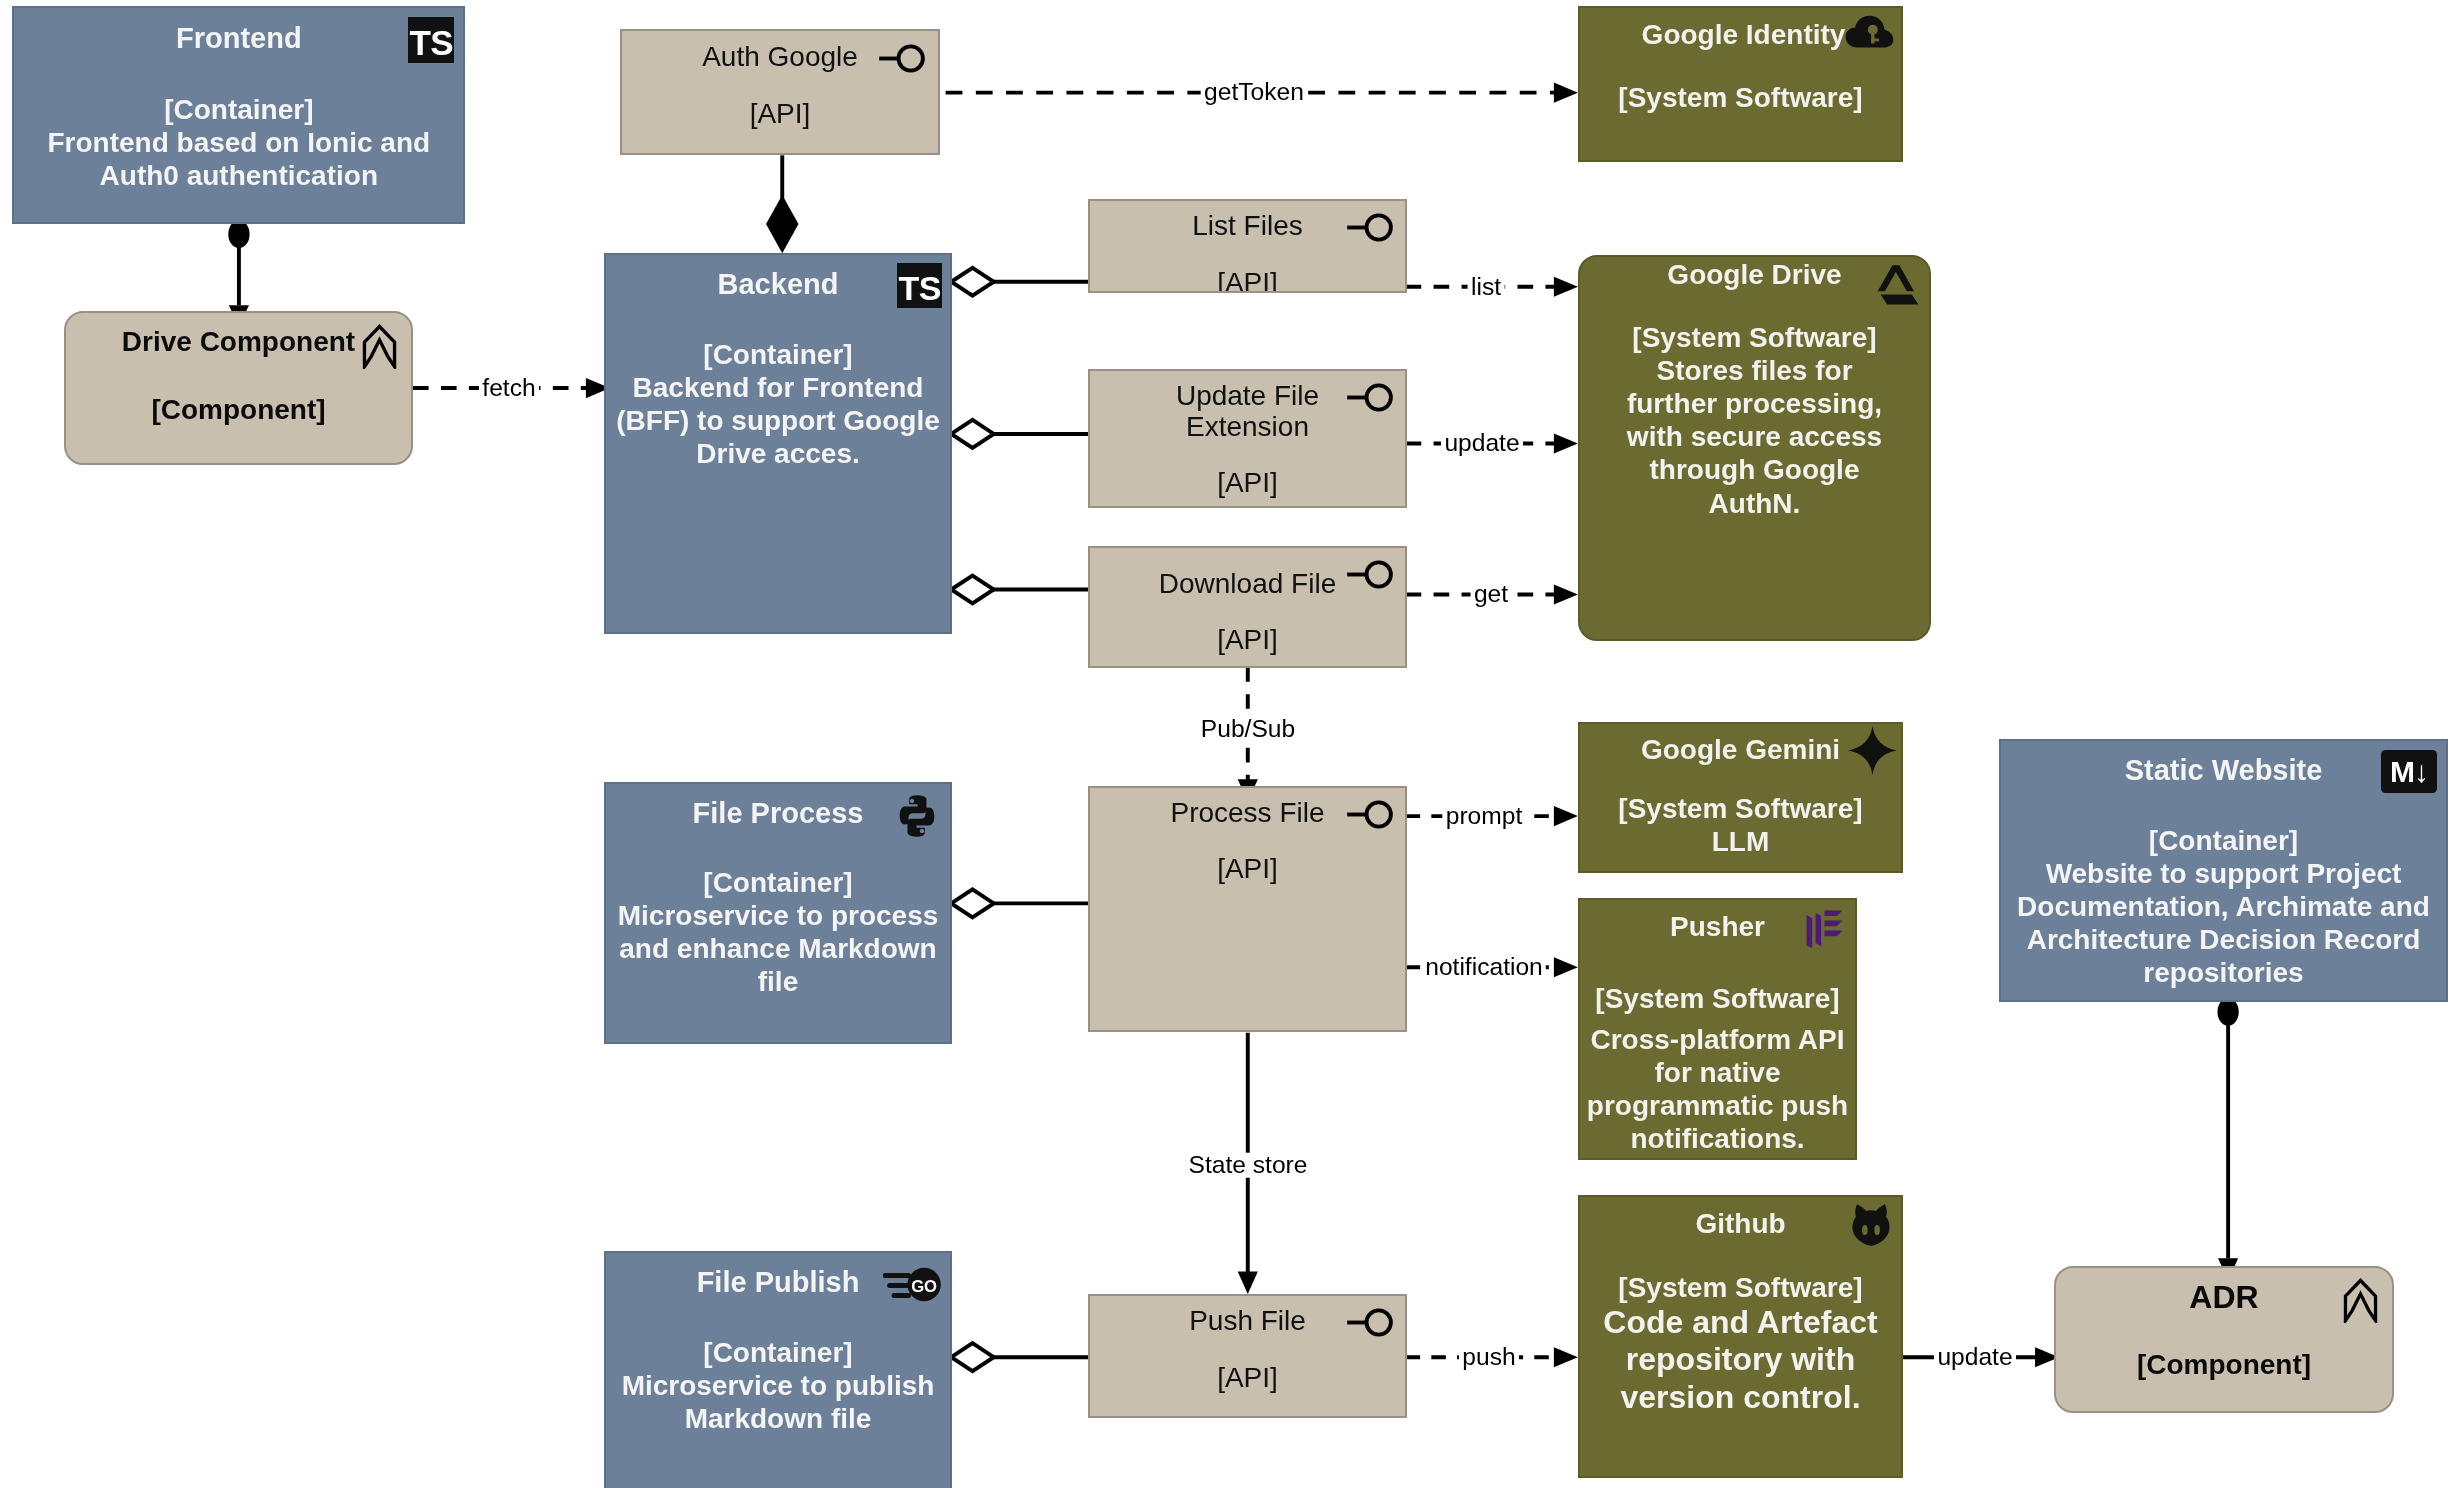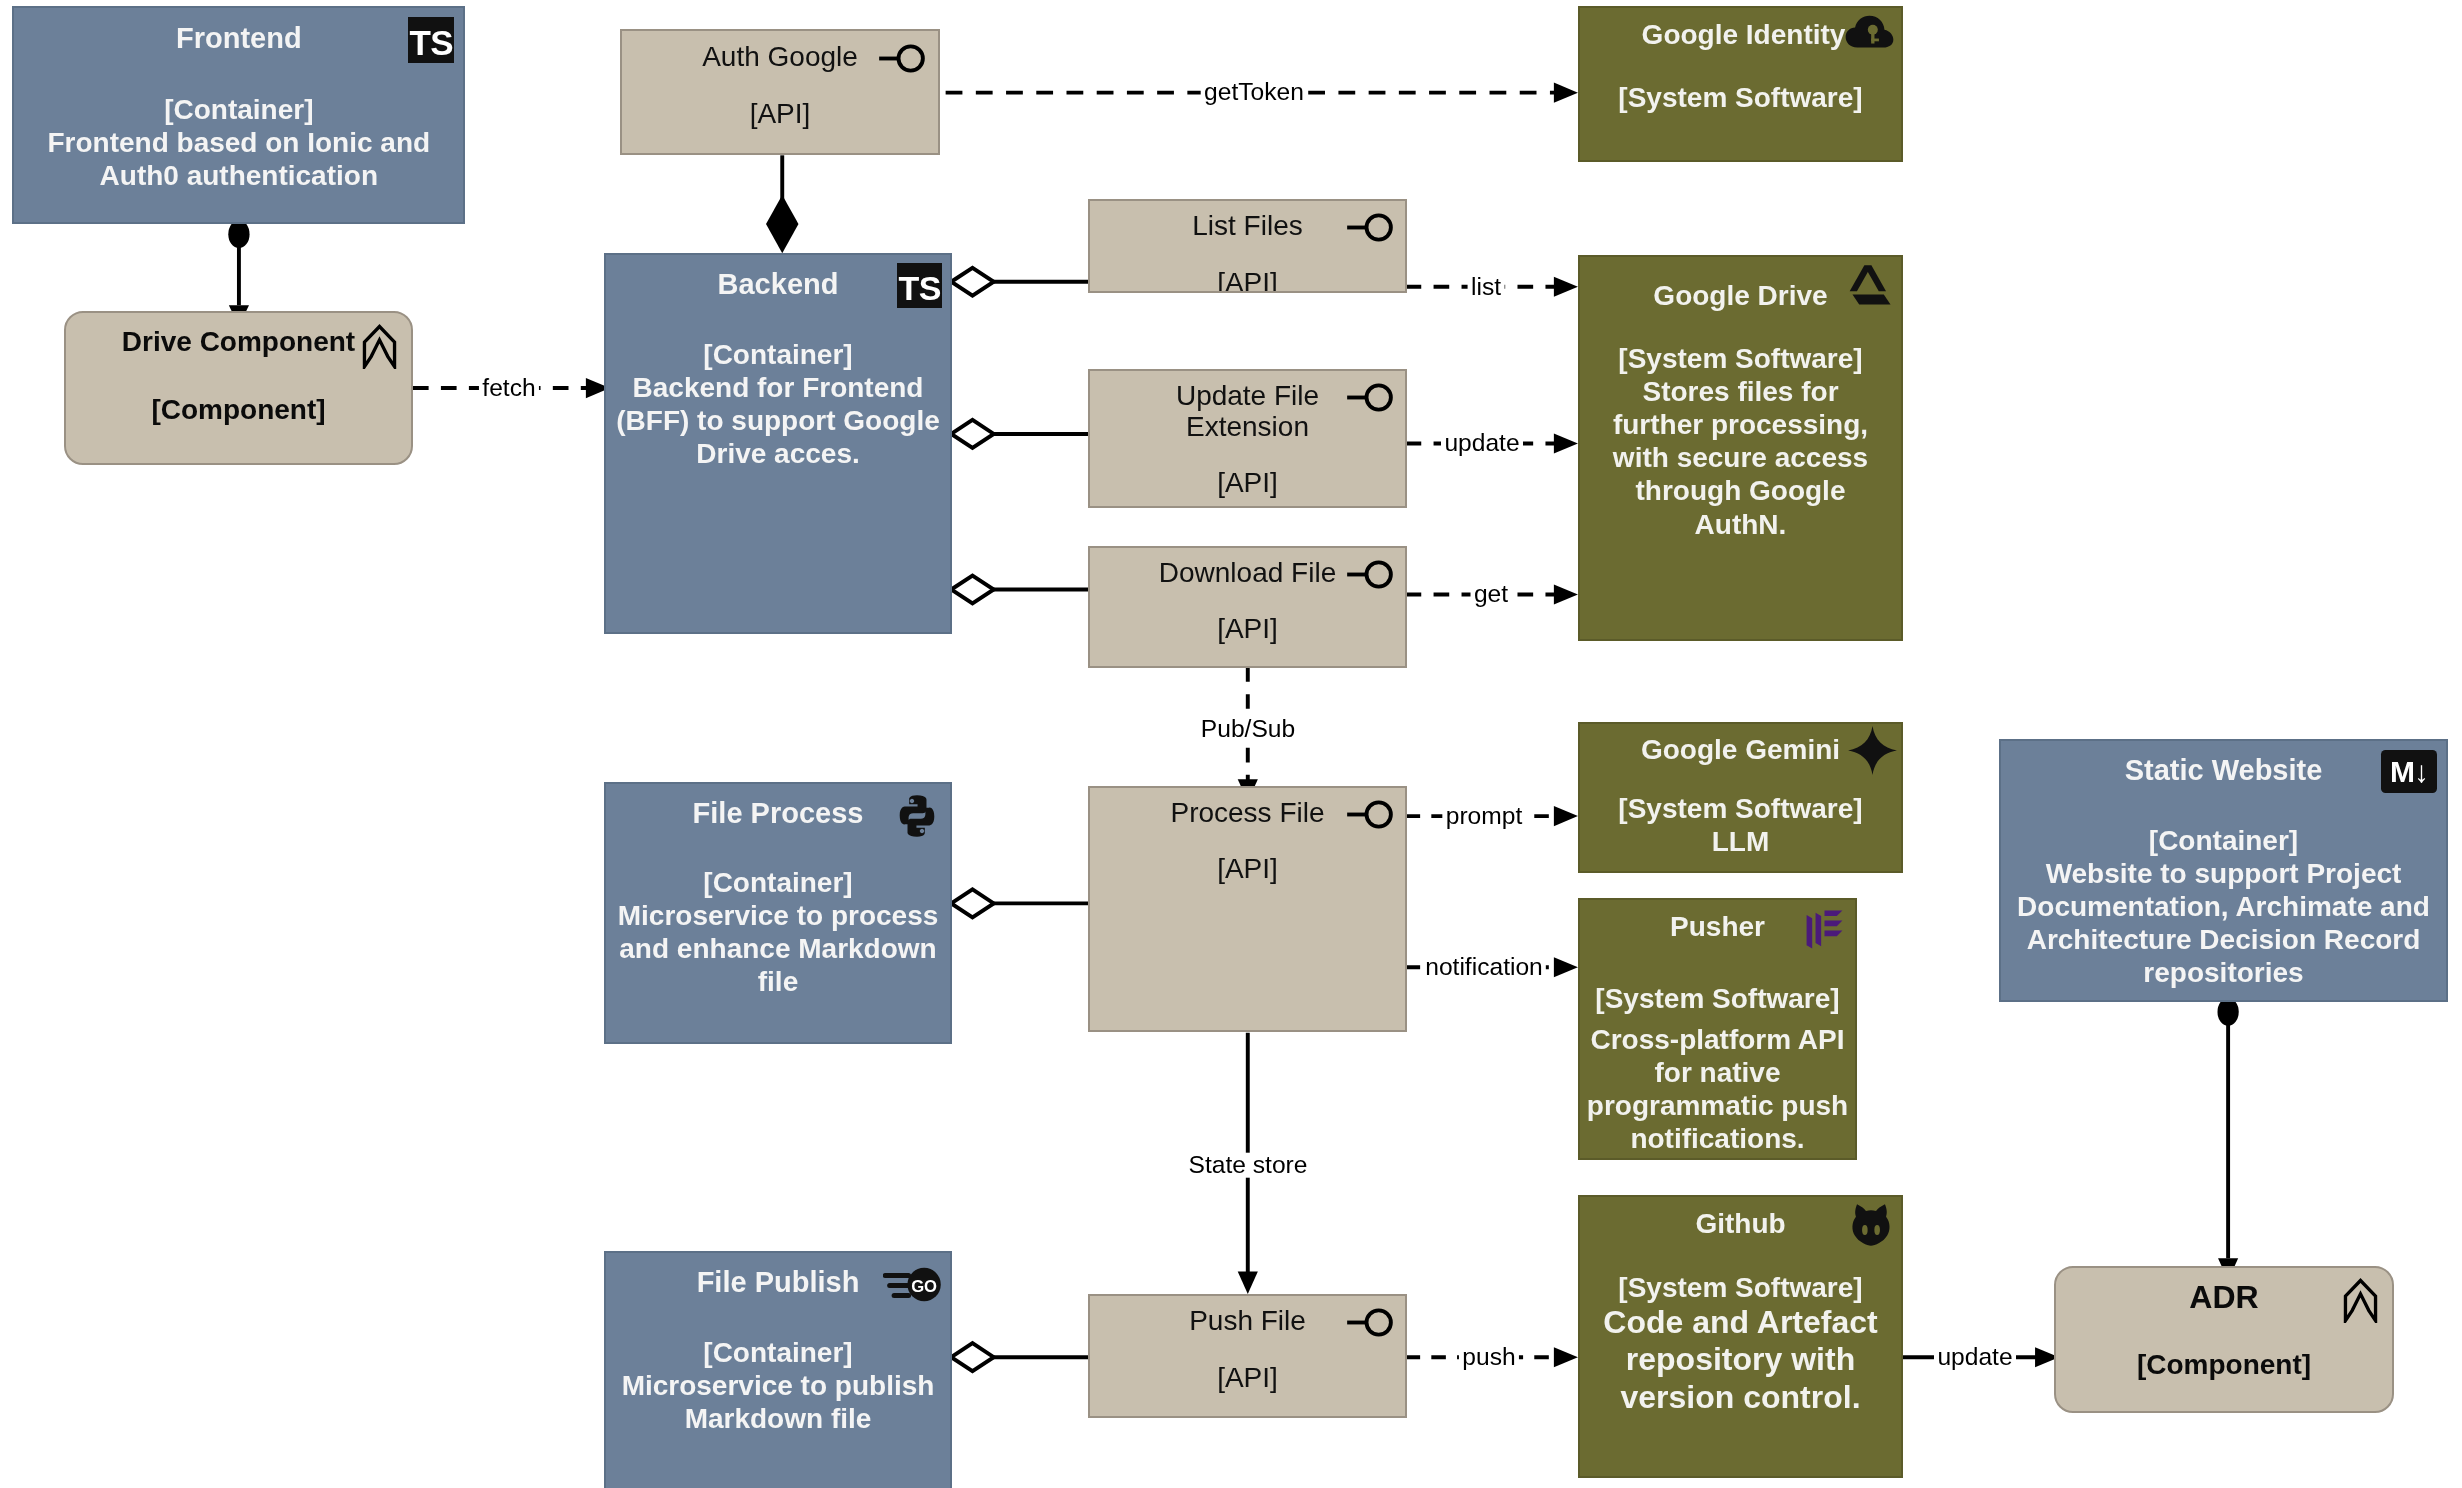--- a/index.html
+++ b/index.html
@@ -269,21 +269,21 @@
 Extension</div>
     <div class="body" style="font-size:28px; margin-top:23.5px;">[API]</div>
     <div class="node-icon" style="right:7.8px; top:11.2px; width:51px; height:31px;">
       <svg width="51" height="31" viewBox="0 0 92 56">
           <line x1="2" y1="28" x2="36" y2="28" stroke="#000" stroke-width="7"></line>
           <circle cx="59" cy="28" r="22" fill="none" stroke="#000" stroke-width="7"></circle>
         </svg>
     </div>
   </div>
 
-  <div class="node api-node" style="left:1088px; top:546px; width:319px; height:122px; padding-top:9px;">
+  <div class="node api-node" style="left:1088px; top:546px; width:319px; height:122px; padding-top:20px;">
     <div class="title" style="font-size:28px;">Download File</div>
     <div class="body" style="font-size:28px; margin-top:23.5px;">[API]</div>
     <div class="node-icon" style="right:7.8px; top:11.2px; width:51px; height:31px;">
       <svg width="51" height="31" viewBox="0 0 92 56">
           <line x1="2" y1="28" x2="36" y2="28" stroke="#000" stroke-width="7"></line>
           <circle cx="59" cy="28" r="22" fill="none" stroke="#000" stroke-width="7"></circle>
         </svg>
     </div>
   </div>
 
@@ -345,21 +345,21 @@
     <div class="node-icon" style="right:5.6px; top:5.6px; width:51px; height:40px;">
       <svg width="51" height="40" viewBox="0 0 92 72">
         <path d="M24,62 C10,62 3,52 3,43 C3,33 11,26 20,26 C23,13 34,5 46,5 C61,5 72,16 73,30 C83,32 89,40 89,48 C89,57 81,62 71,62 z" fill="#111"></path>
         <circle cx="52" cy="30" r="9" fill="#6b6b31"></circle>
         <rect x="49" y="35" width="6" height="20" fill="#6b6b31"></rect>
         <rect x="49" y="46" width="14" height="5" fill="#6b6b31"></rect>
       </svg>
     </div>
   </div>
 
-  <div class="node system-node" style="left:1578px; top:255px; width:325px; height:386px; padding-top:23px;">
+  <div class="node system-node" style="left:1578px; top:255px; width:353px; height:386px; padding-top:2px;border-radius:19px;">
     <div class="title" style="font-size:28px;">Google Drive</div>
     <div class="body" style="font-size:28px; margin-top:31px;">[System Software]</div>
     <div class="body" style="font-size:28px;">Stores files for
 further processing,
 with secure access
 through Google
 AuthN.</div>
     <div class="node-icon" style="right:5.6px; top:5.6px; width:47px; height:44px;">
       <svg width="47" height="44" viewBox="0 0 84 78">
         <path d="M42,4 L68,50 L55,50 L29,4 z" fill="#111"></path>

